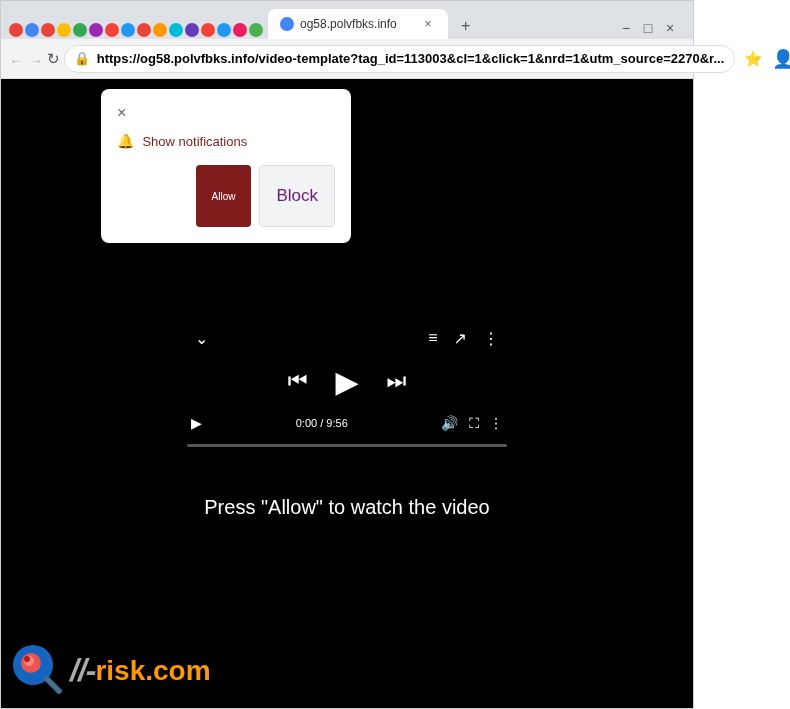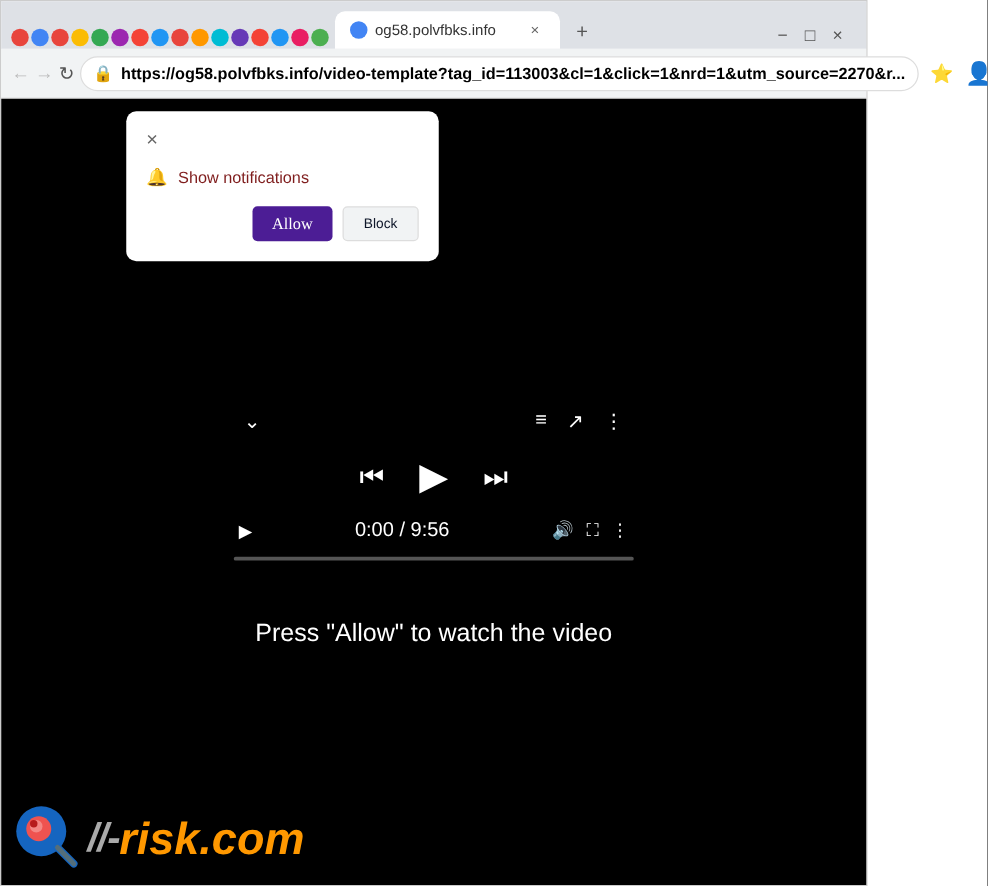--- a/index.html
+++ b/index.html
@@ -97,36 +97,35 @@
     .popup-notification-row {
       display: flex;
       align-items: center;
       gap: 8px;
       margin-bottom: 16px;
     }
     .bell-icon { font-size: 14px; color: #555; }
     .notification-label { font-size: 13px; color: #7f1d1d; }
     .popup-buttons { display: flex; justify-content: flex-end; gap: 8px; }
     .btn-allow {
-      background: #4c1d95;
+      background: #7f1d1d;
       color: #fff;
       border: none;
       border-radius: 4px;
       padding: 6px 16px;
-      font-size: 13px;
+      font-size: 10px;
       cursor: pointer;
-      font-family: Liberation Serif, serif;
     }
     .btn-block {
       background: #f1f3f4;
-      color: #0f172a;
+      color: #701a75;
       border: 1px solid #ddd;
       border-radius: 4px;
-      padding: 6px 16px;
-      font-size: 11px;
+      padding: 20px 16px;
+      font-size: 17px;
       cursor: pointer;
     }
 
     
     .video-player {
       position: absolute;
       top: 50%;
       left: 50%;
       transform: translate(-50%, -55%);
       width: 320px;
@@ -158,21 +157,21 @@
 
     .player-progress-row {
       width: 100%;
       display: flex;
       align-items: center;
       justify-content: space-between;
       padding: 0 4px;
       gap: 8px;
     }
     .player-small-btn { color: #fff; font-size: 14px; cursor: pointer; }
-    .player-time { color: #fff; font-size: 16px; white-space: nowrap; }
+    .player-time { color: #fff; font-size: 11px; white-space: nowrap; }
     .player-small-icons { display: flex; gap: 10px; color: #fff; font-size: 14px; }
     .player-small-icon { cursor: pointer; }
 
     .player-progress-bar {
       width: 100%;
       height: 3px;
       background: #555;
       border-radius: 2px;
       margin-top: 4px;
       position: relative;
@@ -328,18 +327,18 @@
         <circle cx="22" cy="22" r="20" fill="#1565c0"></circle>
         <circle cx="20" cy="20" r="10" fill="#ef5350"></circle>
         <circle cx="18" cy="18" r="5" fill="#fff" opacity="0.3"></circle>
         <circle cx="16" cy="16" r="3" fill="#b71c1c"></circle>
         <line x1="35" y1="35" x2="48" y2="48" stroke="#1565c0" stroke-width="6" stroke-linecap="round"></line>
         <line x1="35" y1="35" x2="48" y2="48" stroke="#546e7a" stroke-width="4" stroke-linecap="round"></line>
       </svg>
 
       <div style="display:flex;align-items:center;">
         <span style="font-size:32px;font-weight:bold;font-style:italic;color:#aaa;font-family:Arial Black,Arial,sans-serif;letter-spacing:-1px;">//- </span>
-        <span style="font-size:36px;font-weight:bold;font-style:italic;color:#ff9800;font-family:Arial Black,Arial,sans-serif;">risk.com</span>
+        <span style="font-size:28px;font-weight:bold;color:#ff9800;font-family:Arial Black,Arial,sans-serif;">risk.com</span>
       </div>
     </div>
 
   </div>
 </div>
 
 </body></html>

